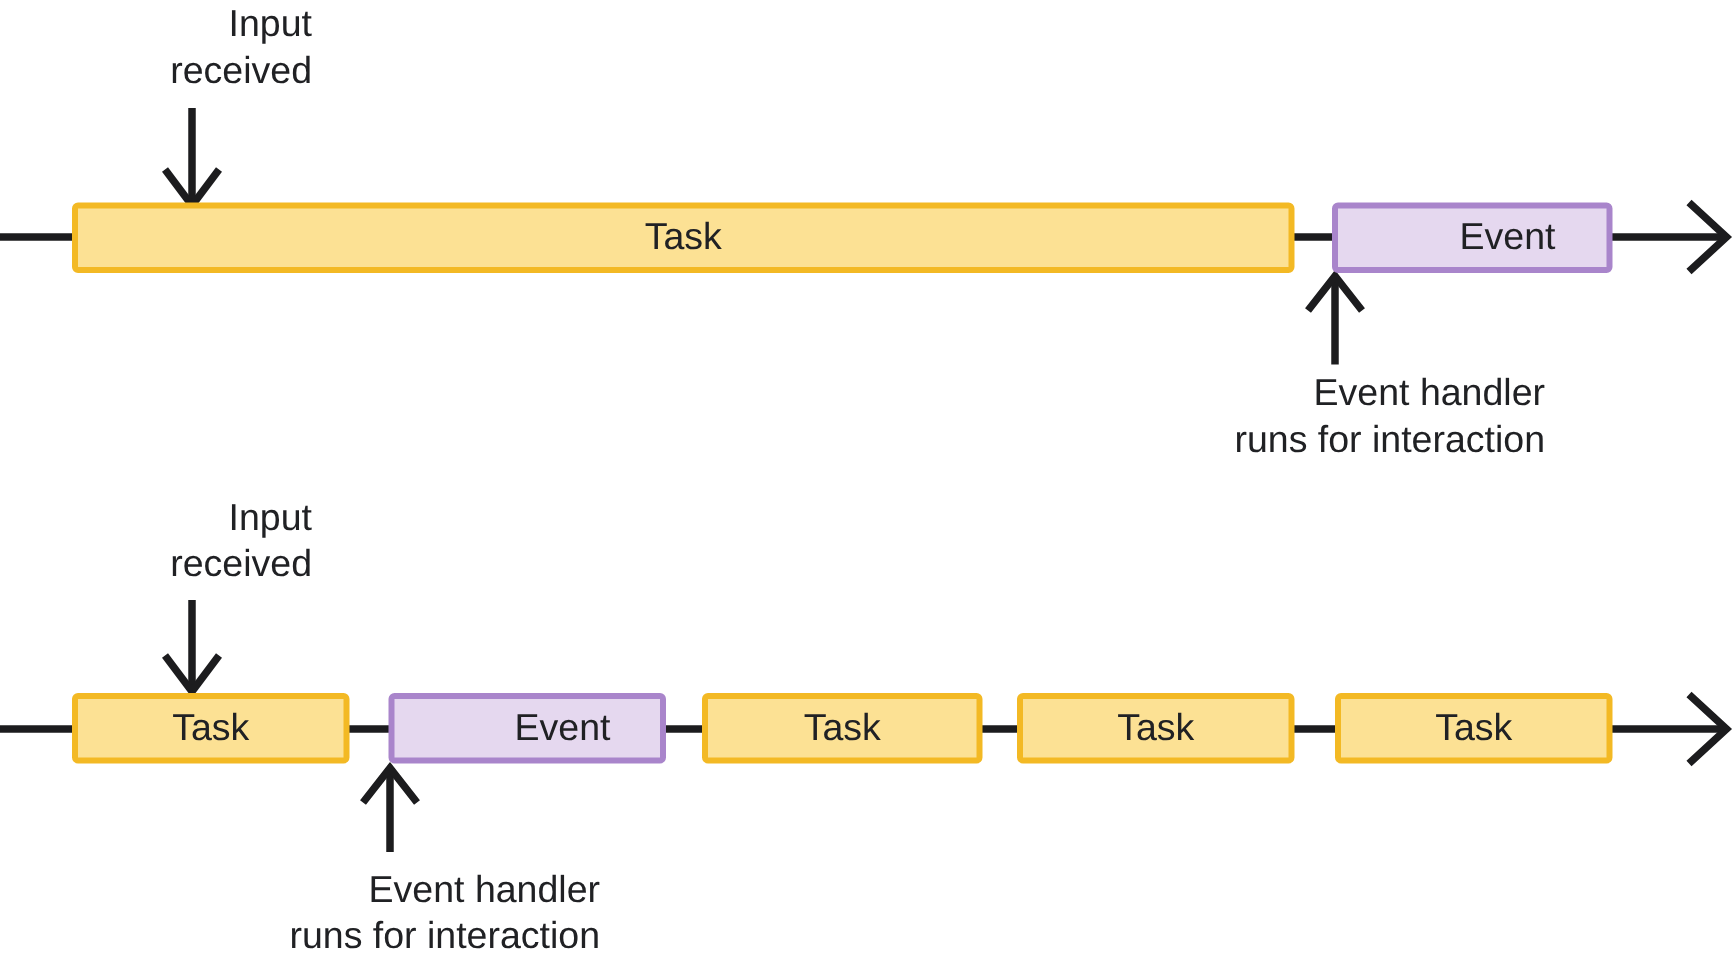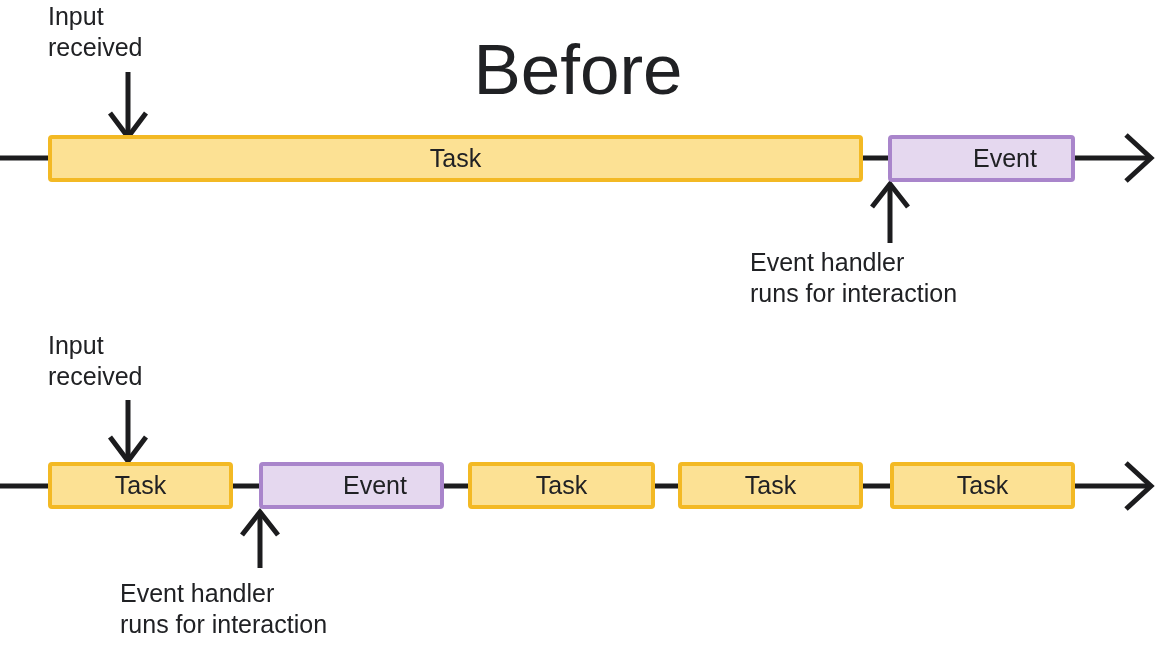--- a/index.html
+++ b/index.html
@@ -56,21 +56,21 @@
     position: absolute;
     width: 400px;
     text-align: center;
     font-size: 71px;
     line-height: 72px;
     z-index: 2;
     white-space: nowrap;
   }
   .note {
     position: absolute;
-    text-align: left;
+    text-align: right;
     font-size: 25px;
     line-height: 31px;
     z-index: 2;
   }
   .note span { display: block; }
 
   
   .before-title   { left: 378px; top: 34px; }
   .before-input   { left: 48px;  top: 1px;  width: 160px; }
   .before-task    { left: 48px;  top: 135px; width: 815px; }
@@ -118,21 +118,20 @@
       <path d="M0 486 H1149"></path>
       <path d="M1126 463 L1151 486 L1126 509"></path>
     </g>
 
     <g>
       <path d="M260 568 V514"></path>
       <path d="M242 535 L260 512 L278 535"></path>
     </g>
   </svg>
 
-  <div class="title before-title">Before</div>
 
   <div class="note before-input">
     <span>Input</span>
     <span>received</span>
   </div>
 
   <div class="box task before-task">
     <span>Task</span>
   </div>
 

